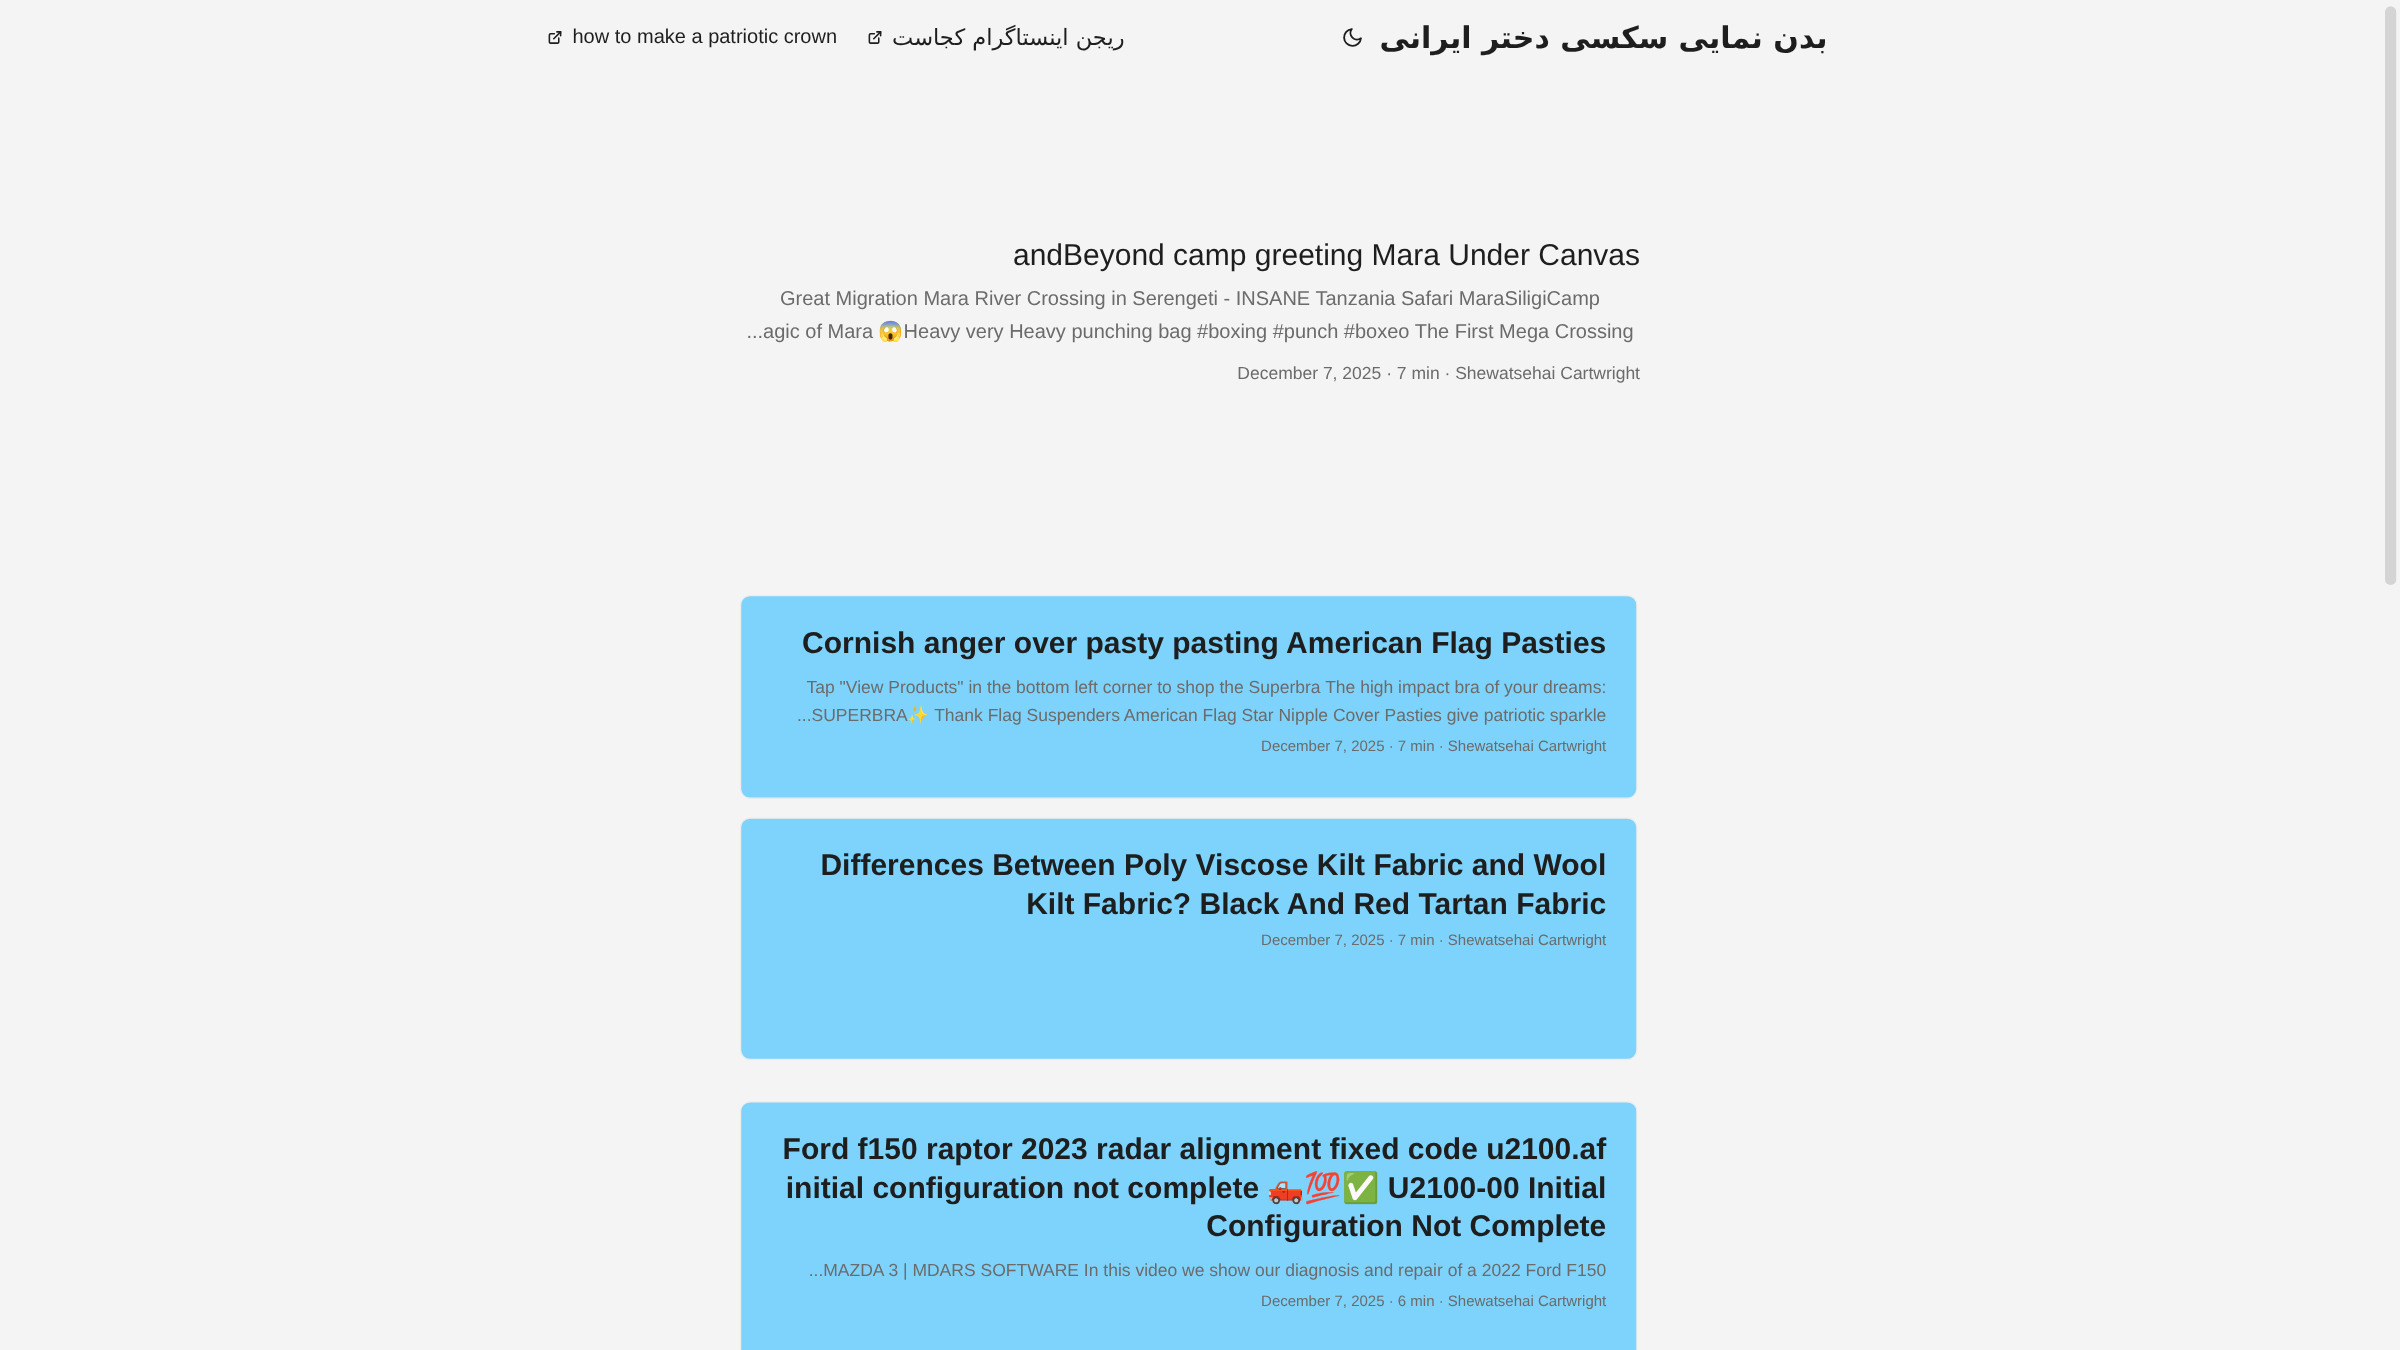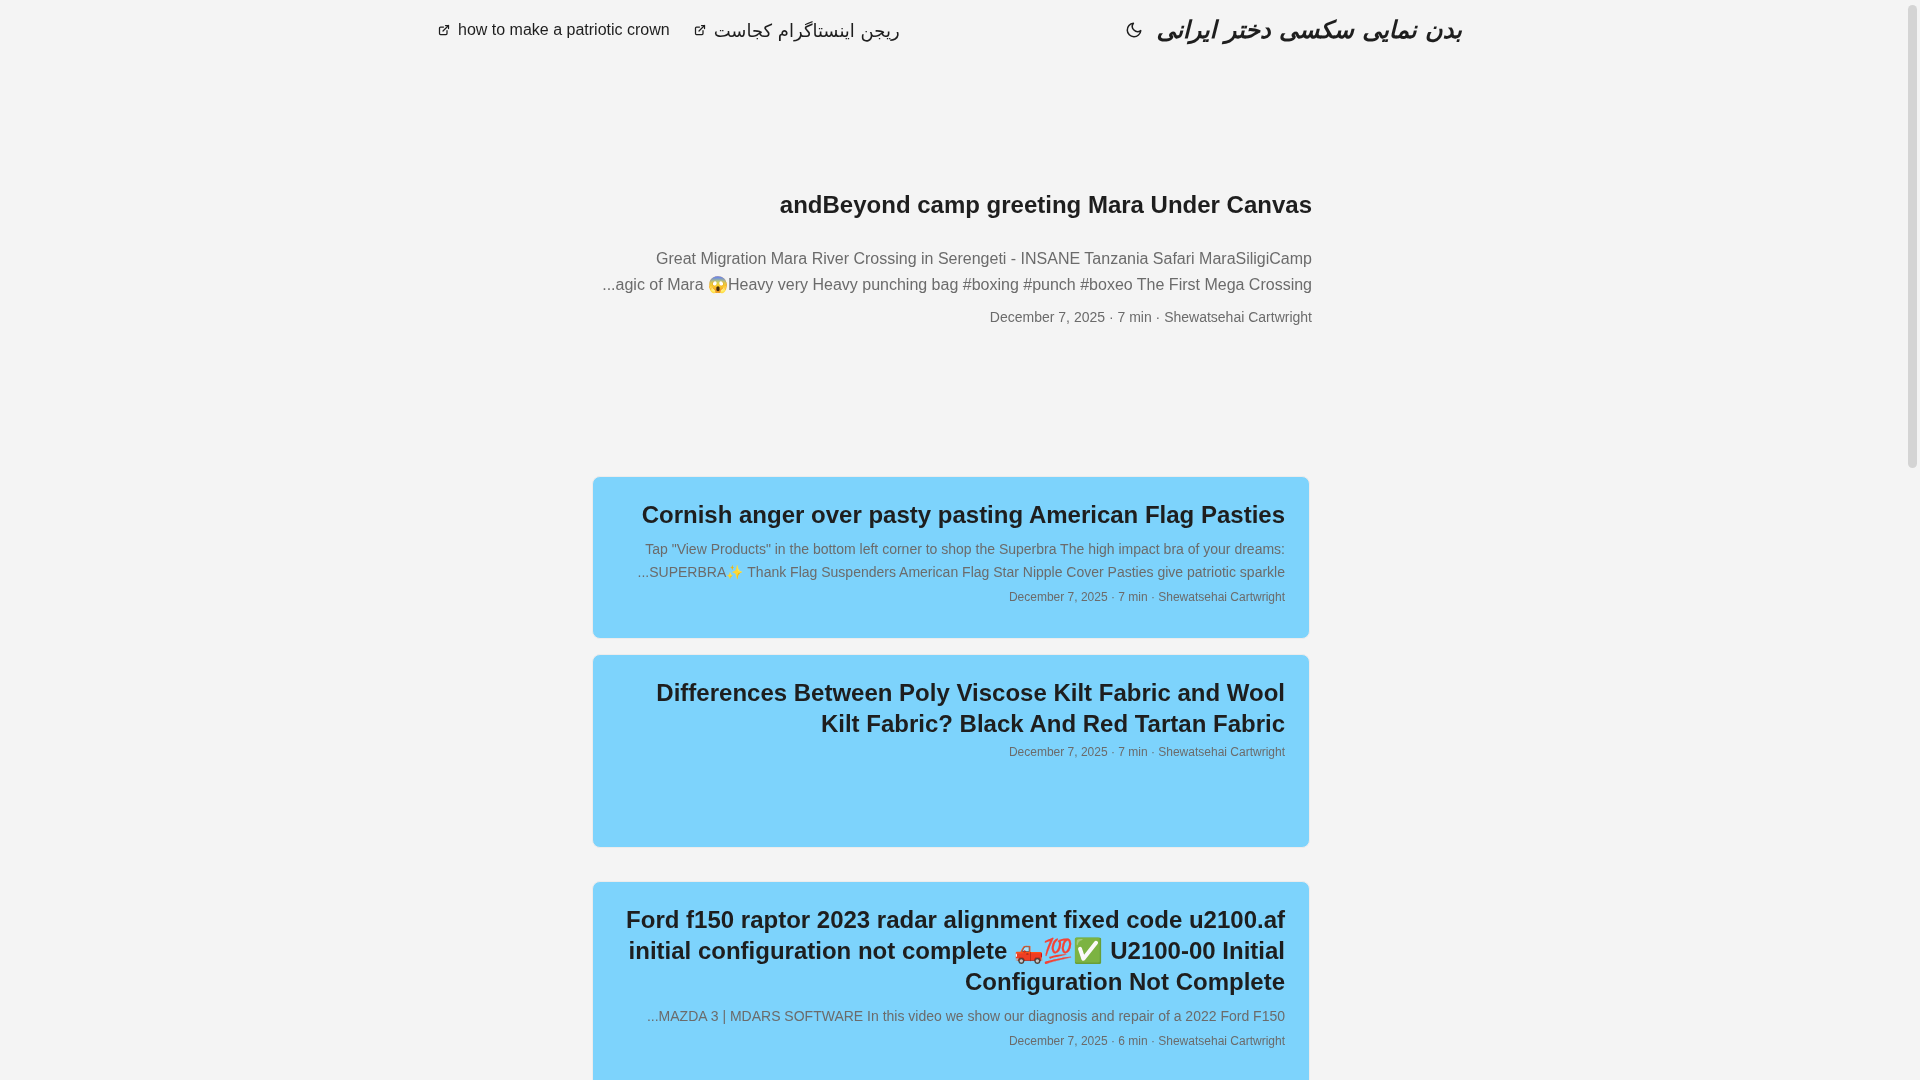--- a/index.html
+++ b/index.html
@@ -26,21 +26,20 @@
     width: 1024px;
     height: 60px;
     display: flex;
     align-items: center;
     justify-content: space-between;
   }
   .logo-group {
     display: flex;
     align-items: center;
     gap: 12px;
-    font-style: italic;
   }
   .logo {
     font-size: 24px;
     font-weight: bold;
     color: #1e1e1e;
     text-decoration: none;
     font-family: "DejaVu Sans", sans-serif;
   }
   .theme-toggle {
     display: inline-flex;
@@ -80,32 +79,32 @@
   .hero {
     position: absolute;
     top: 186px;
     left: 0;
     width: 720px;
     text-align: right;
   }
   .hero h1 {
     margin: 0;
     font-size: 24px;
-    font-weight: bold;
+    font-weight: normal;
     line-height: 38px;
     color: #1e1e1e;
     text-align: right;
   }
   .hero .summary {
-    margin-top: 22px;
+    margin-top: 3px;
     font-size: 16px;
     line-height: 25.5px;
     color: #6b6b6b;
     direction: ltr;
-    text-align: right;
+    text-align: center;
   }
   .hero .meta {
     margin-top: 12px;
     font-size: 14px;
     color: #6b6b6b;
     direction: ltr;
     text-align: right;
   }
 
   .card {

